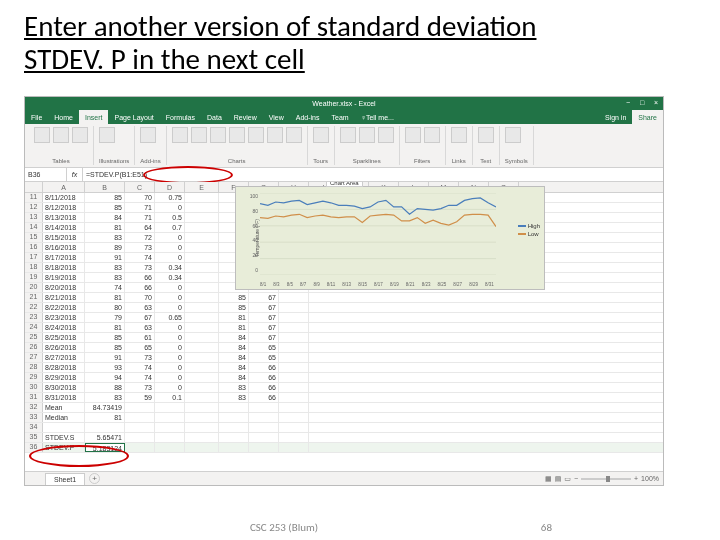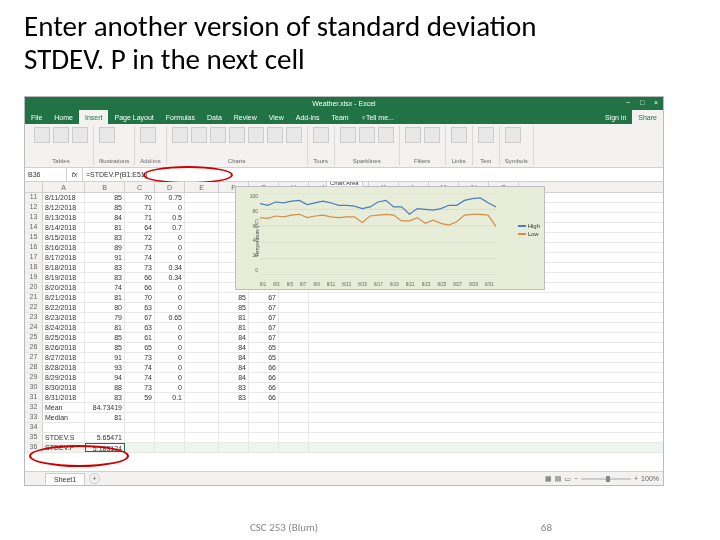--- a/index.html
+++ b/index.html
@@ -1,17 +1,17 @@
 <!DOCTYPE html>
 <html><head>
 <meta charset="utf-8">
 <style>
   * { box-sizing: border-box; margin: 0; padding: 0; }
   body { width: 720px; height: 540px; background: #fff; font-family: Calibri, Arial, sans-serif; position: relative; overflow: hidden; }
-  .slide { width: 568px; height: 540px; position: relative; }
+  .slide { width: 568px; height: 540px; position: relative; text-decoration: underline; }
   .title { font-size: 29px; font-weight: 400; color: #000; padding: 10px 24px 6px 24px; line-height: 1.15; }
   .footer-center { position: absolute; bottom: 6px; left: 50%; transform: translateX(-50%); font-size: 11px; color: #888; }
   .footer-right { position: absolute; bottom: 6px; right: 16px; font-size: 11px; color: #888; }
 
   .excel { position: absolute; left: 24px; top: 96px; width: 640px; height: 390px; border: 1px solid #bbb; background: #fff; font-family: "Segoe UI", Arial, sans-serif; font-size: 7px; color: #333; }
   .titlebar { height: 13px; background: #217346; display: flex; align-items: center; justify-content: center; color: #fff; position: relative; }
   .titlebar .wctrl { position: absolute; right: 2px; top: 1px; display: flex; gap: 4px; }
   .titlebar .wctrl span { width: 10px; height: 10px; line-height: 10px; text-align: center; color: #fff; }
   .menubar { height: 14px; background: #217346; display: flex; color: #fff; align-items: stretch; }
   .menubar .tab { padding: 0 6px; display: flex; align-items: center; }

